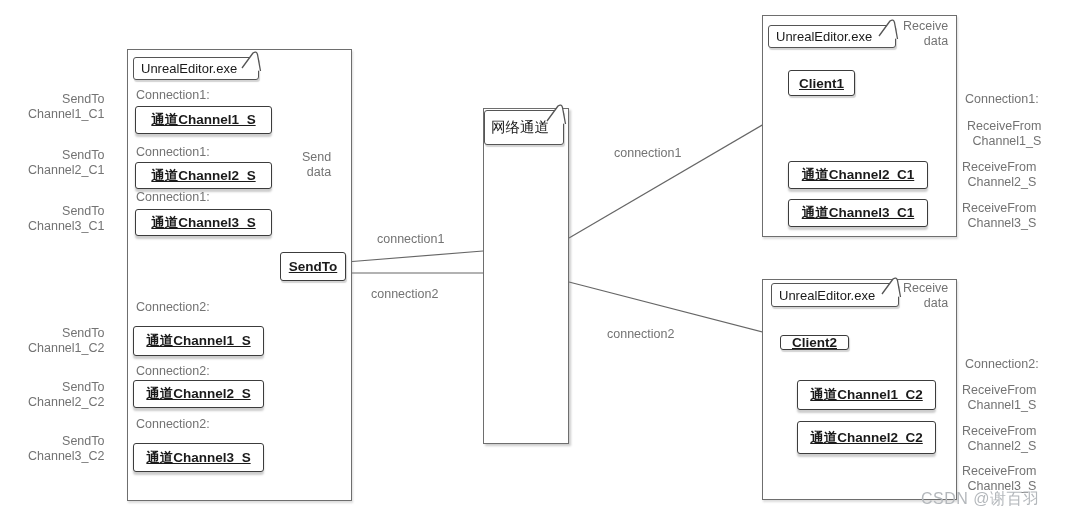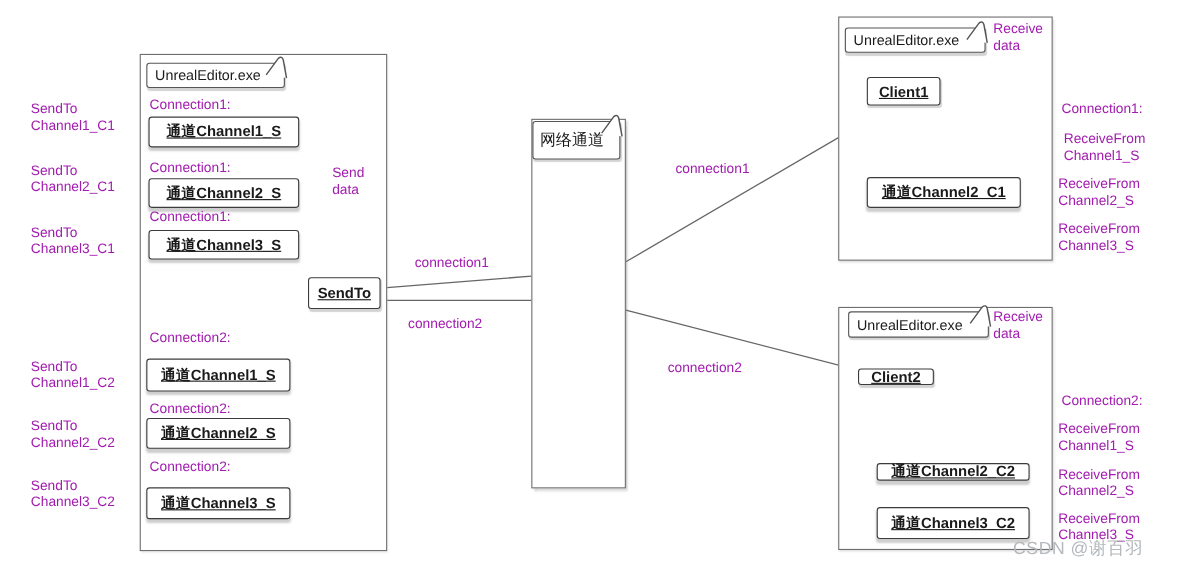--- a/index.html
+++ b/index.html
@@ -10,21 +10,21 @@
   .netbox{border:1.4px solid #6e6e6e;background:#ffffff;box-shadow:2px 2px 2px rgba(130,130,130,.40);}
   .note-tab{border:1.4px solid #555;border-radius:3px;background:#fff;display:flex;align-items:center;
             padding-left:7px;font-size:13px;box-shadow:1px 2px 1px rgba(130,130,130,.35);}
   .note-tab .flap{position:absolute;top:-7px;right:-3px;overflow:visible;}
   .chan{border:1.7px solid #3c3c3c;border-radius:3px;background:#fff;display:flex;align-items:center;
         justify-content:center;font-weight:bold;font-size:13.5px;text-decoration:underline;
         box-shadow:0 3px 2px rgba(130,130,130,.40);}
   .node{border:1.6px solid #3c3c3c;border-radius:3px;background:#fff;display:flex;align-items:center;
         justify-content:center;font-weight:bold;font-size:13.5px;text-decoration:underline;
         box-shadow:1px 2px 1px rgba(130,130,130,.35);}
-  .lbl{font-size:12.5px;color:#a21caf;line-height:1.2;}
+  .lbl{font-size:12.5px;color:#737373;line-height:1.2;text-align:right;}
   .pre{white-space:pre-line;}
   .net-title{font-size:14.5px;}
   .watermark{font-size:16px;color:#b4b8bc;letter-spacing:0.5px;}
   svg{display:block;}
 </style>
 </head>
 <body>
 
 <div class="stage">
 
@@ -111,20 +111,23 @@
     </svg>
   </div>
   <div class="a lbl pre" style="left:903px;top:19px">Receive
 data</div>
   <div class="a node" style="left:788px;top:70px;width:67px;height:26px">
     <span>Client1</span>
     </div>
   <div class="a chan" style="left:788px;top:161px;width:140px;height:28px">
     <span>通道Channel2_C1</span>
     </div>
+  <div class="a chan" style="left:788px;top:199px;width:140px;height:28px">
+    <span>通道Channel3_C1</span>
+    </div>
 
   <div class="a lbl" style="left:965px;top:92px">Connection1:</div>
   <div class="a lbl pre" style="left:967px;top:119px">ReceiveFrom
 Channel1_S</div>
   <div class="a lbl pre" style="left:962px;top:160px">ReceiveFrom
 Channel2_S</div>
   <div class="a lbl pre" style="left:962px;top:201px">ReceiveFrom
 Channel3_S</div>
 
   <div class="a panel" style="left:762px;top:279px;width:195px;height:221px"></div>
@@ -132,25 +135,25 @@
     <span>UnrealEditor.exe</span>
     <svg class="flap" width="20" height="22" viewBox="0 0 20 22">
       <path d="M1 17 L12 2 Q15.5 -0.5 16.5 3.5 L19.5 20" fill="#ffffff" stroke="#555" stroke-width="1.3" stroke-linejoin="round"></path>
     </svg>
   </div>
   <div class="a lbl pre" style="left:903px;top:281px">Receive
 data</div>
   <div class="a node" style="left:780px;top:335px;width:69px;height:15px">
     <span>Client2</span>
     </div>
-  <div class="a chan" style="left:797px;top:421px;width:139px;height:16px">
+  <div class="a chan" style="left:797px;top:380px;width:139px;height:30px">
+    <span>通道Channel1_C2</span>
+    </div>
+  <div class="a chan" style="left:797px;top:421px;width:139px;height:33px">
     <span>通道Channel2_C2</span>
-    </div>
-  <div class="a chan" style="left:797px;top:461px;width:139px;height:29px">
-    <span>通道Channel3_C2</span>
     </div>
 
   <div class="a lbl" style="left:965px;top:357px">Connection2:</div>
   <div class="a lbl pre" style="left:962px;top:383px">ReceiveFrom
 Channel1_S</div>
   <div class="a lbl pre" style="left:962px;top:424px">ReceiveFrom
 Channel2_S</div>
   <div class="a lbl pre" style="left:962px;top:464px">ReceiveFrom
 Channel3_S</div>
 

